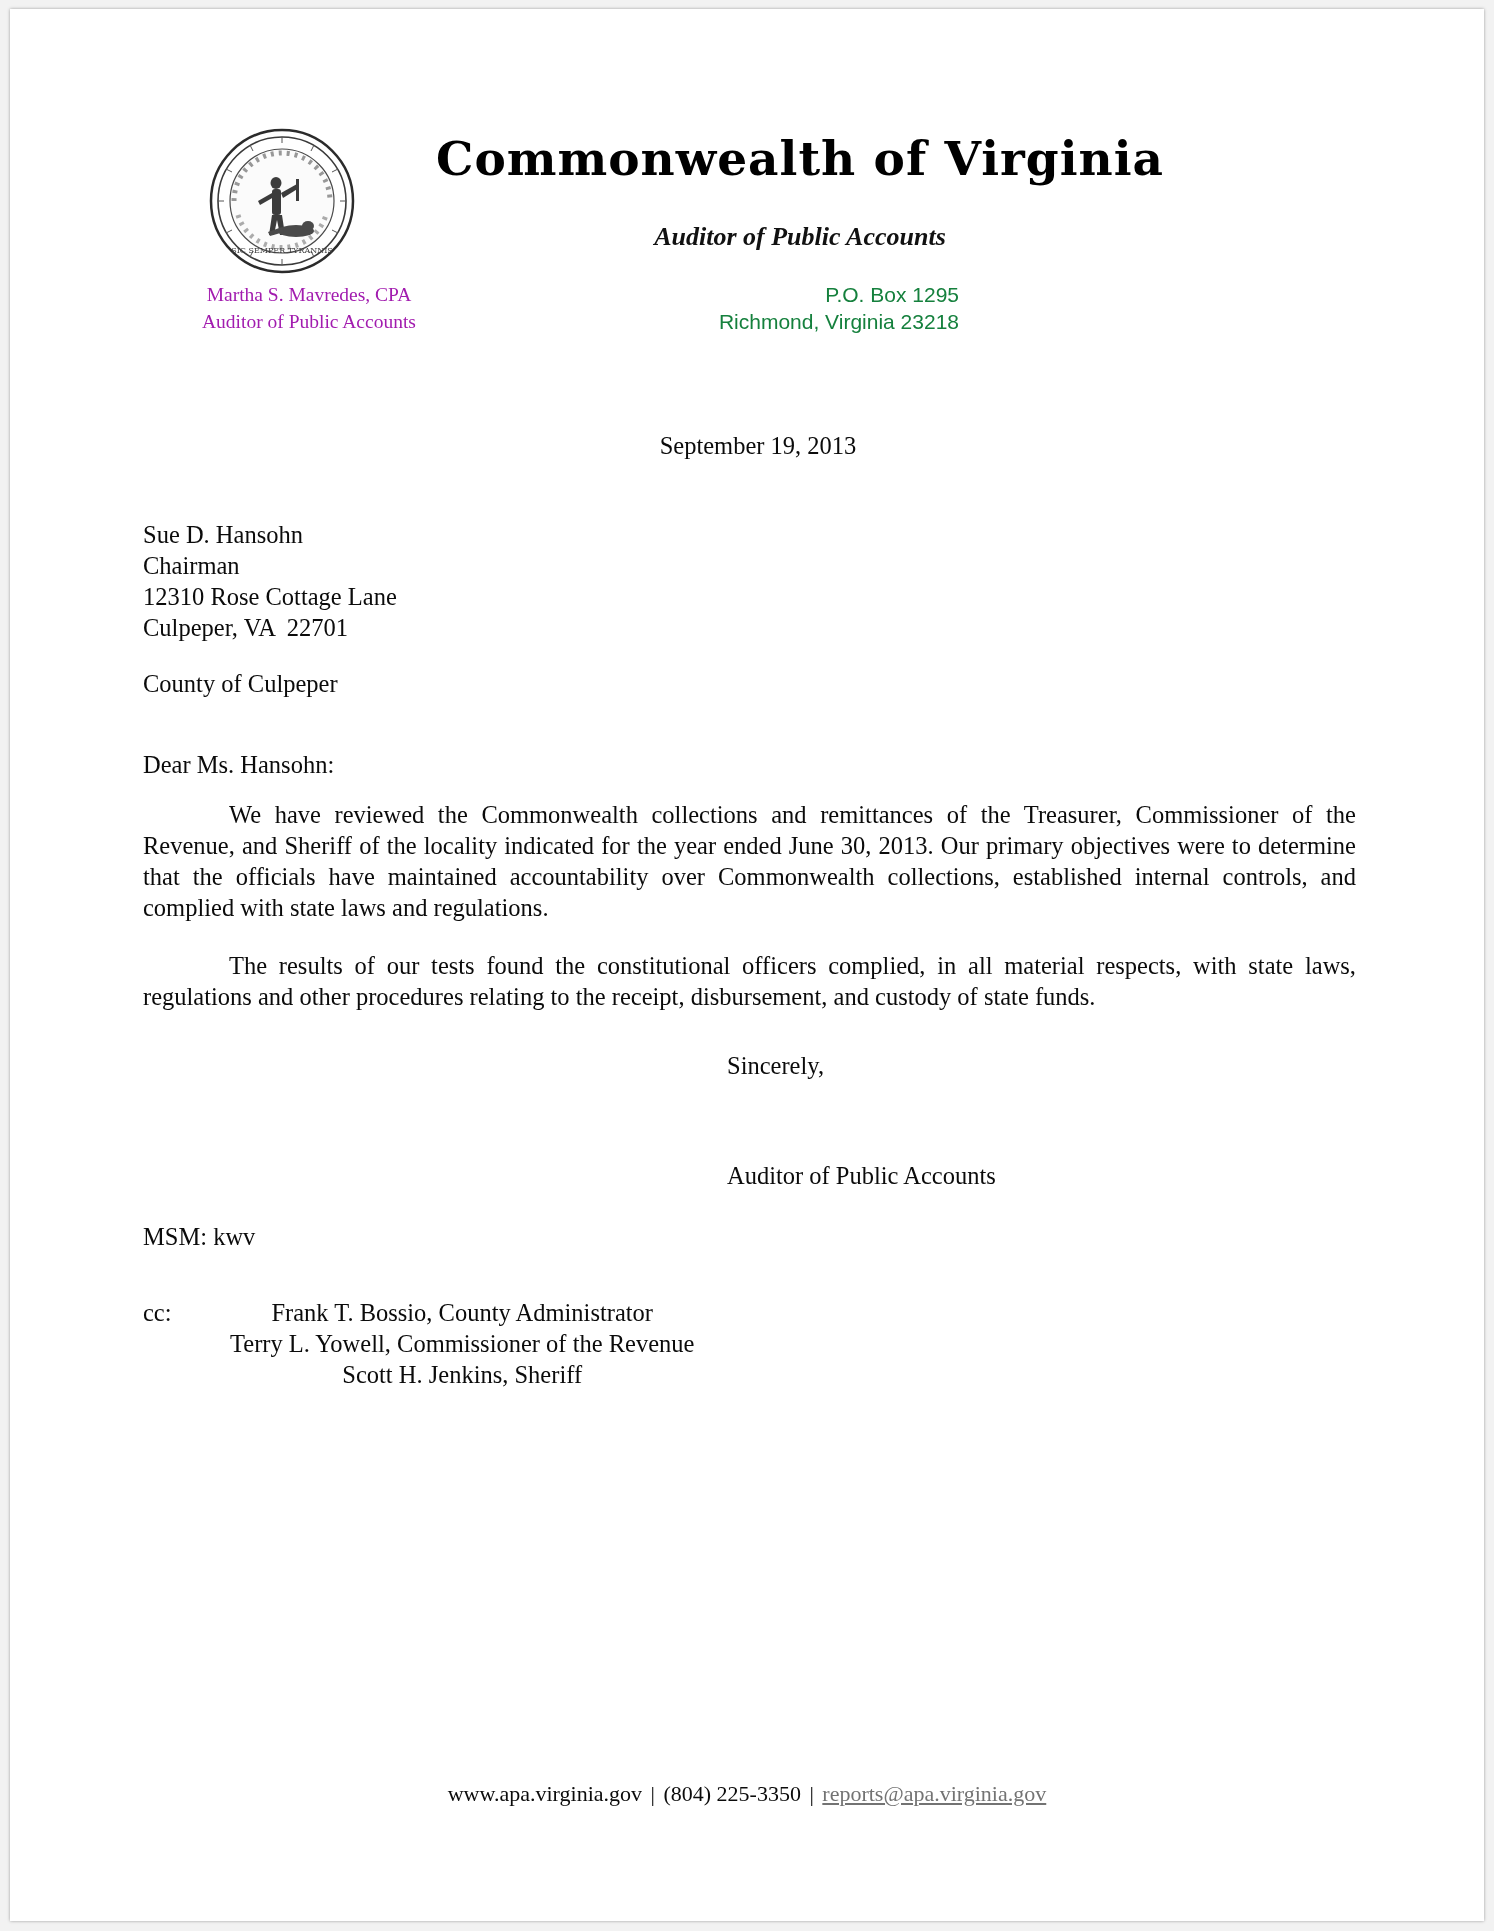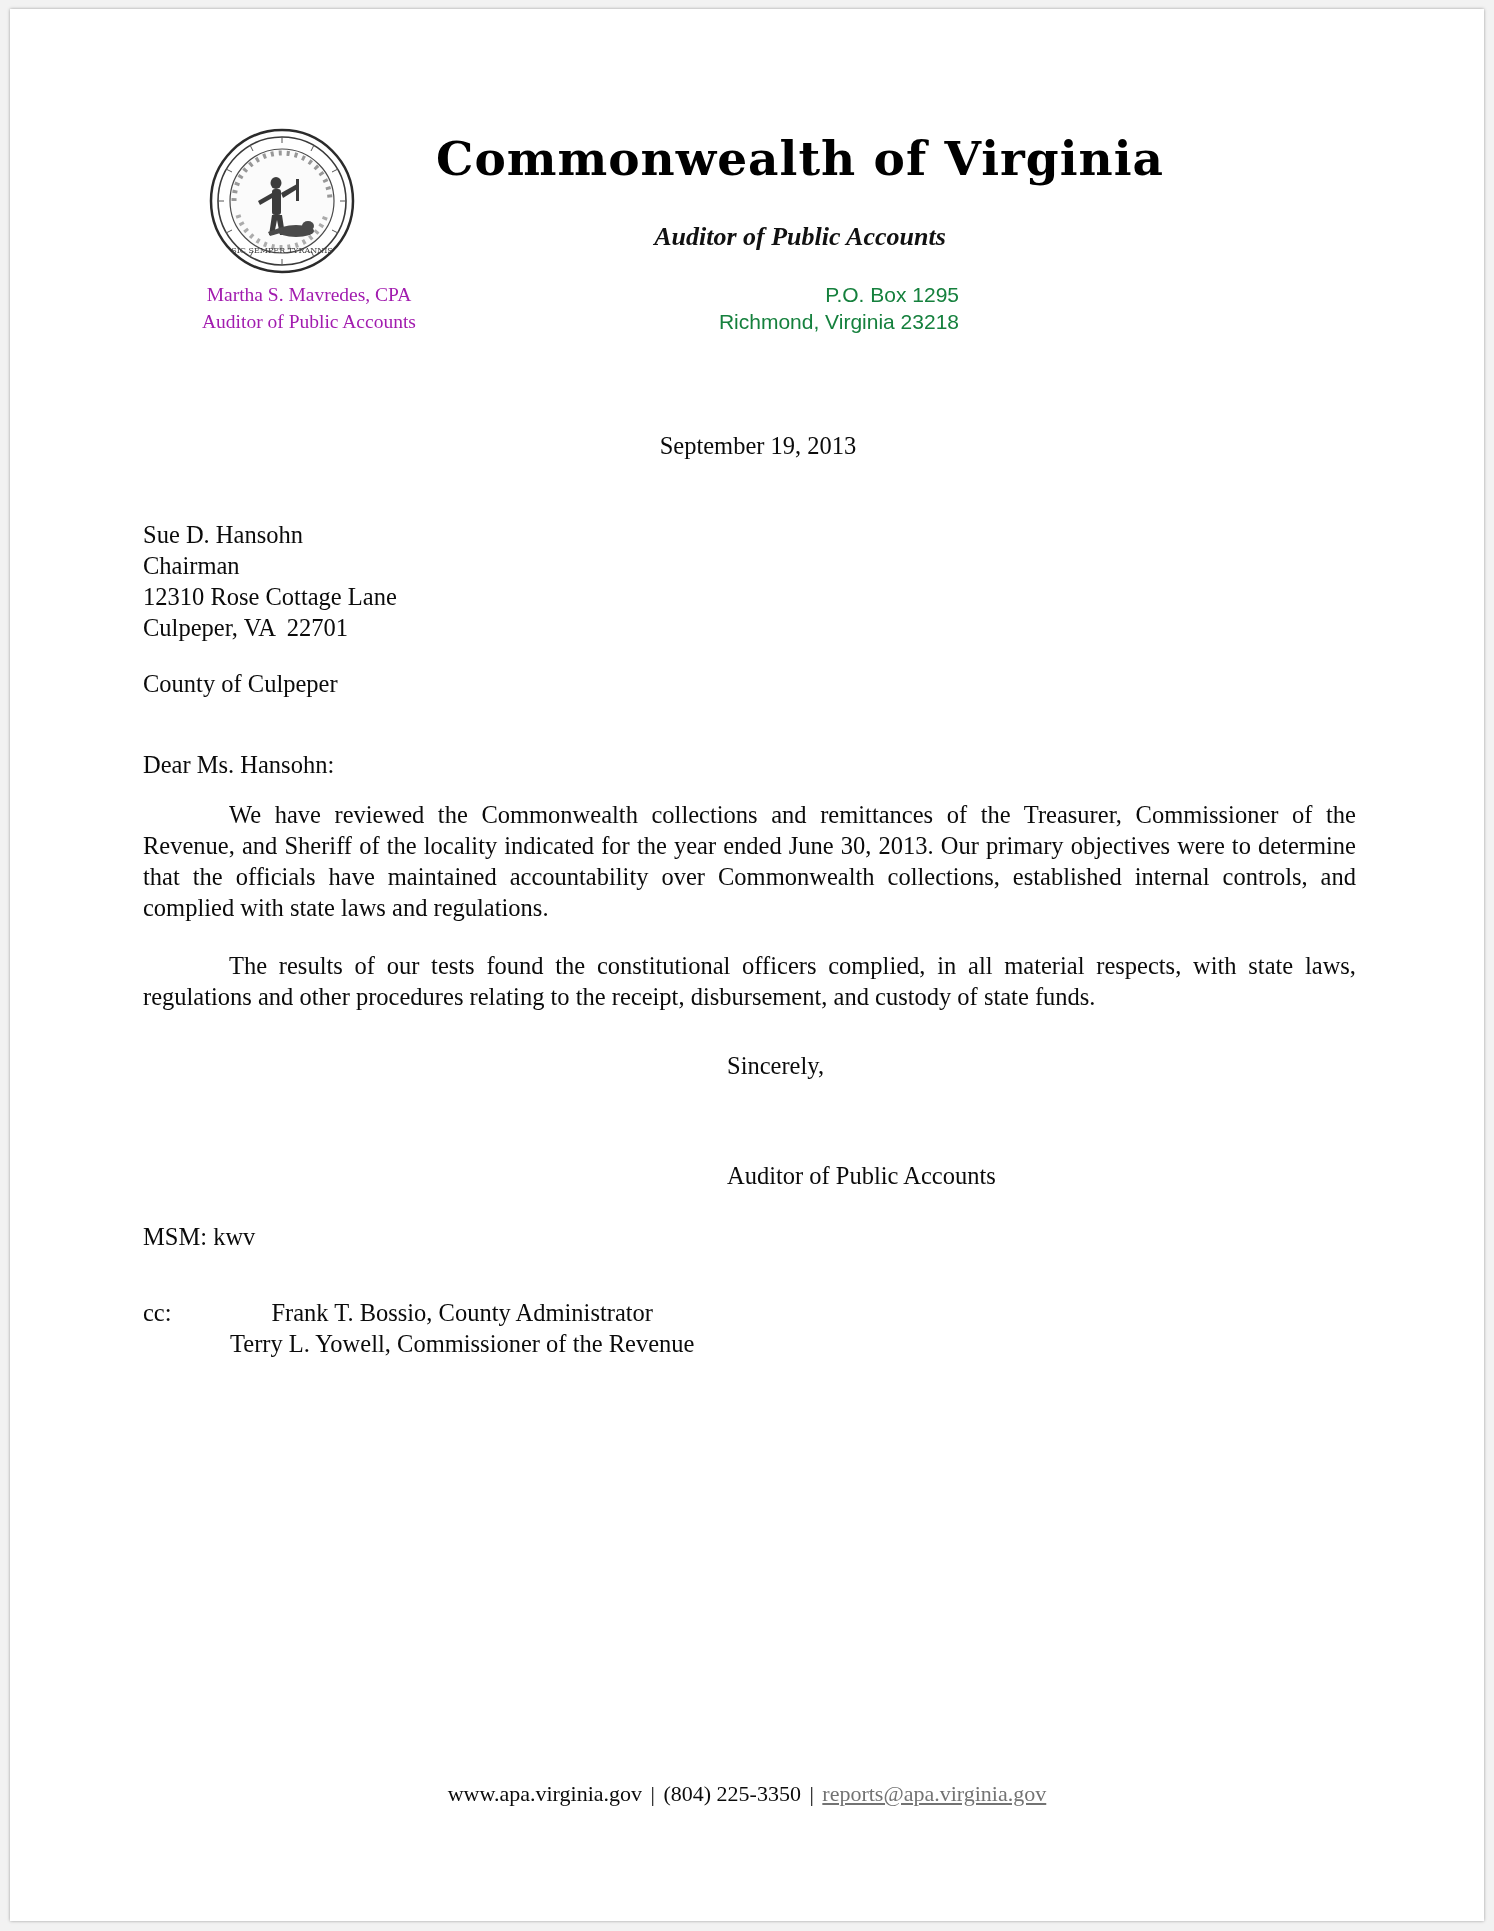--- a/index.html
+++ b/index.html
@@ -281,20 +281,21 @@
 
       <div class="signature-title">Auditor of Public Accounts</div>
 
       <div class="initials">MSM: kwv</div>
 
       <div class="cc-block">
         <div class="cc-label">cc:</div>
         <div class="cc-list">
           <div>Frank T. Bossio, County Administrator</div>
           <div>Terry L. Yowell, Commissioner of the Revenue</div>
+          <div>Scott H. Jenkins, Sheriff</div>
         </div>
       </div>
     </div>
 
     <div class="footer">
       <span>www.apa.virginia.gov</span>
       <span class="sep">|</span>
       <span>(804) 225-3350</span>
       <span class="sep">|</span>
       <span class="link">reports@apa.virginia.gov</span>

